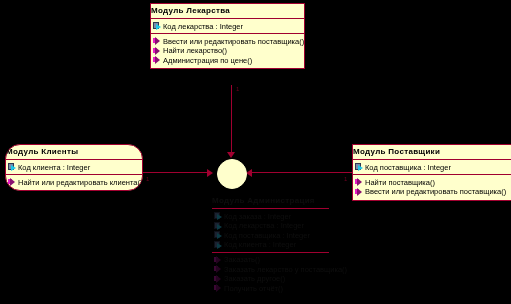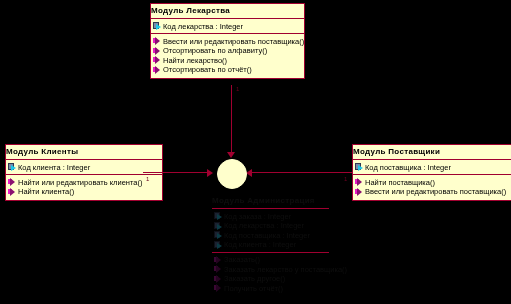--- a/index.html
+++ b/index.html
@@ -172,51 +172,43 @@
       </div>
     </div>
     <div class="sep"></div>
     <div class="cls-section">
       <div class="member">
         <span class="ico op"></span>
         <span class="member-label">Ввести или редактировать поставщика()</span>
       </div>
       <div class="member">
         <span class="ico op"></span>
-        <span class="member-label">Отсортировать по алфавиту()</span>
-      </div>
-      <div class="member">
-        <span class="ico op"></span>
         <span class="member-label">Найти лекарство()</span>
       </div>
       <div class="member">
         <span class="ico op"></span>
-        <span class="member-label">Отсортировать по отчёт()</span>
-      </div>
-    </div>
-  </div>
-
-  <div class="uml-class" id="cls-clients" style="left:5px; top:144px; width:158px;">
+        <span class="member-label">Администрация по цене()</span>
+      </div>
+    </div>
+  </div>
+
+  <div class="uml-class" id="cls-clients" style="left:5px; top:144px; width:138px;border-radius:15px;">
     <div class="cls-title">Модуль Клиенты</div>
     <div class="sep"></div>
     <div class="cls-section attrs">
       <div class="member">
         <span class="ico attr"></span>
         <span class="member-label">Код клиента : Integer</span>
       </div>
     </div>
     <div class="sep"></div>
     <div class="cls-section">
       <div class="member">
         <span class="ico op"></span>
         <span class="member-label">Найти или редактировать клиента()</span>
-      </div>
-      <div class="member">
-        <span class="ico op"></span>
-        <span class="member-label">Найти клиента()</span>
       </div>
     </div>
   </div>
 
   <div class="uml-class" id="cls-suppliers" style="left:352px; top:144px; width:173px;">
     <div class="cls-title">Модуль Поставщики</div>
     <div class="sep"></div>
     <div class="cls-section attrs">
       <div class="member">
         <span class="ico attr"></span>

